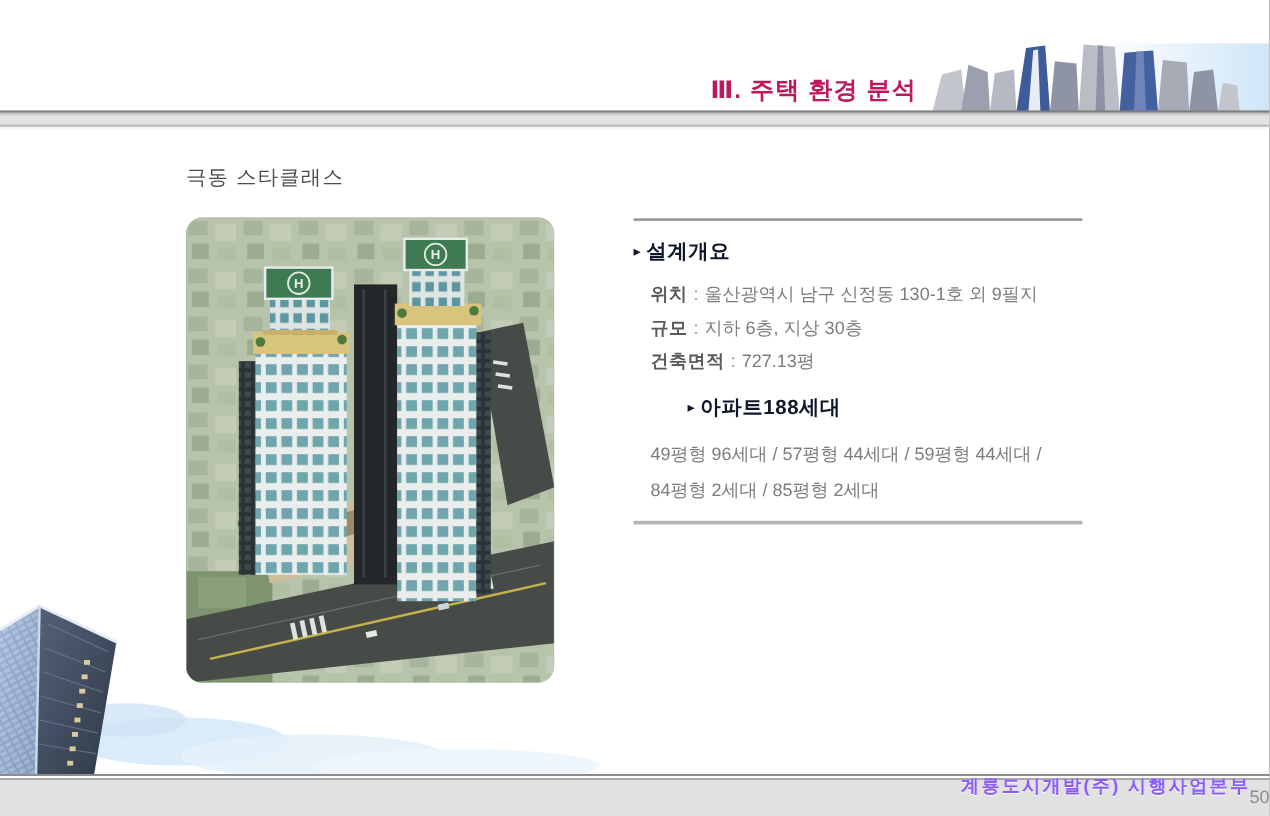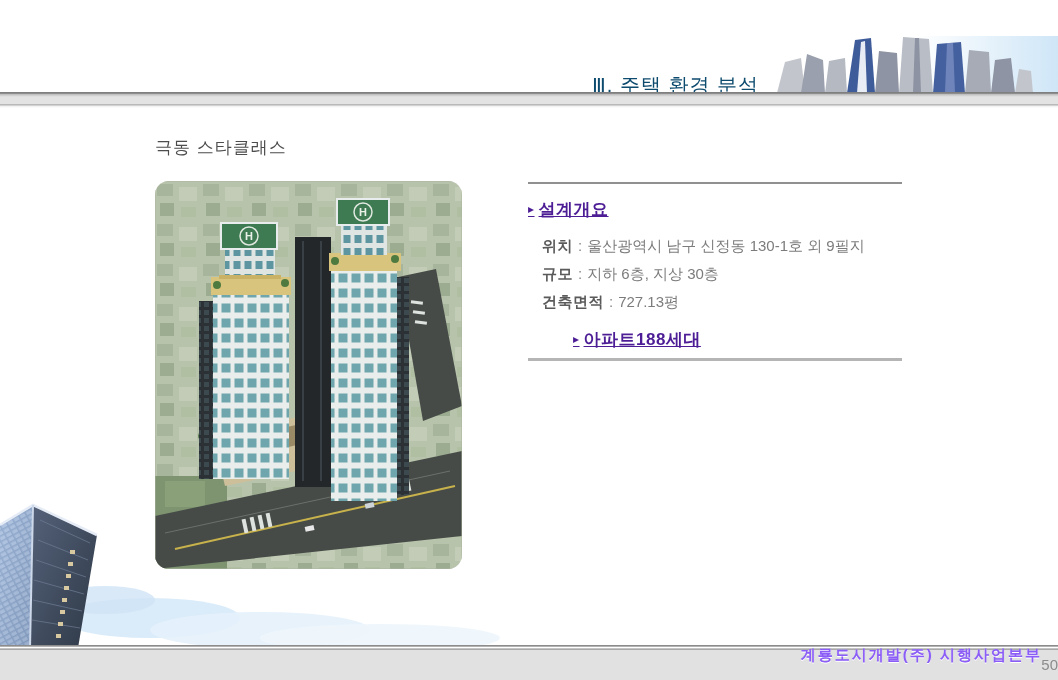--- a/index.html
+++ b/index.html
@@ -3,22 +3,22 @@
 <meta charset="utf-8">
 <style>
   html,body{margin:0;padding:0;background:#888;}
   .slide{
     position:relative;width:1058px;height:680px;margin:0 auto;
     background:#ffffff;overflow:hidden;
     font-family:"Liberation Sans","DejaVu Sans",sans-serif;
   }
   
   .header-title{
-    position:absolute;left:592px;top:72px;
-    font-size:20px;font-weight:normal;color:#0c4a6e;letter-spacing:1px;
+    position:absolute;left:592px;top:62px;
+    font-size:20px;font-weight:bold;color:#be185d;letter-spacing:1px;
     white-space:nowrap;
   }
   .skyline{position:absolute;left:775px;top:36px;width:283px;height:57px;}
   .top-bar{
     position:absolute;left:0;top:92px;width:1058px;height:16px;
     background:linear-gradient(#7f7f7f 0,#7f7f7f 8%,#bdbdbd 14%,#e3e3e3 30%,#e3e3e3 72%,#adadad 80%,#f0f0f0 88%,#ffffff 100%);
   }
   
   .project-title{
     position:absolute;left:155px;top:136px;
@@ -26,21 +26,21 @@
   }
   .render-wrap{
     position:absolute;left:155px;top:181px;width:307px;height:388px;
     border-radius:14px;overflow:hidden;
   }
   .panel{position:absolute;left:528px;top:182px;width:374px;}
   .hr-top{height:2px;background:#909090;}
   .hr-bottom{height:3px;background:#b5b5b5;margin-top:10px;}
   .sec-heading{
     margin-top:14px;height:20px;
-    font-size:17px;font-weight:bold;color:#4c1d95;letter-spacing:0.5px;text-decoration:underline;
+    font-size:17px;font-weight:bold;color:#0f172a;letter-spacing:0.5px;
   }
   .sec-heading .bullet{font-size:12px;margin-right:4px;position:relative;top:-2px;}
   .detail-list{margin-top:14px;margin-left:14px;}
   .detail-row{height:28px;font-size:15px;line-height:28px;white-space:nowrap;}
   .detail-row .lbl{font-weight:bold;color:#5a5a5a;letter-spacing:0.5px;}
   .detail-row .sep{color:#8a8a8a;margin:0 5px;}
   .detail-row .val{color:#7c7c7c;}
   .apt-heading{margin-top:12px;margin-left:45px;}
   .apt-body{
     margin-top:16px;margin-left:14px;
@@ -230,20 +230,24 @@
       </div>
       <div class="detail-row">
         <span class="lbl">건축면적</span><span class="sep">:</span><span class="val">727.13평</span>
       </div>
     </div>
 
     <div class="sec-heading apt-heading">
       <span class="bullet">▸</span><span>아파트188세대</span>
     </div>
 
+    <div class="apt-body">
+      <div>49평형 96세대 / 57평형 44세대 / 59평형 44세대 /</div>
+      <div>84평형 2세대 / 85평형 2세대</div>
+    </div>
 
     <div class="hr-bottom"></div>
   </div>
 
   <svg class="corner-building" viewBox="0 0 560 168" xmlns="http://www.w3.org/2000/svg">
     <defs>
       <linearGradient id="bl1" x1="0" y1="0" x2="1" y2="1">
         <stop offset="0" stop-color="#a9bedd"></stop>
           <stop offset="1" stop-color="#5e7496"></stop>
       </linearGradient>

